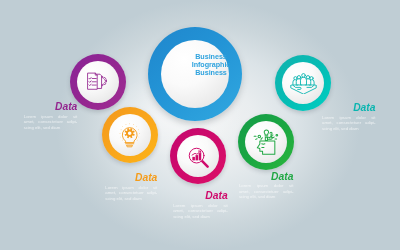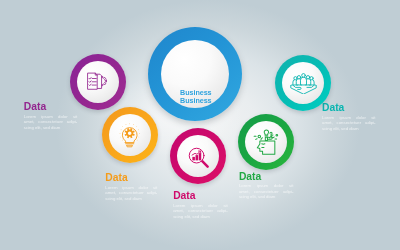--- a/index.html
+++ b/index.html
@@ -9,21 +9,21 @@
       radial-gradient(ellipse 17% 17% at 44% 46%, rgba(255,255,255,.55) 0%, rgba(255,255,255,0) 100%),
       radial-gradient(ellipse 38% 50% at 52% 50%, #f0f2f3 0%, #e9edef 32%, #dbe3e7 58%, #cbd6db 80%, #bfcdd4 100%);
   }
   .node{position:absolute;border-radius:50%;}
   .node .ring{position:absolute;inset:0;border-radius:50%;}
   .node .disc{position:absolute;border-radius:50%;
      background:radial-gradient(circle at 34% 28%, #ffffff 0%, #fafafa 40%, #ececec 72%, #dedede 100%);}
   .node .ico{position:absolute;inset:0;display:flex;align-items:center;justify-content:center;}
   .node .ico svg{display:block;}
   .lbl{position:absolute;}
-  .lbl .t{font-weight:bold;font-size:10.3px;text-align:left;line-height:11px;}
+  .lbl .t{font-weight:bold;font-size:10.3px;text-align:right;line-height:11px;font-style:italic;}
   .lbl .d{color:#ffffff;opacity:.70;font-size:4.3px;line-height:5.4px;margin-top:1.8px;}
   .lbl .dl{display:block;text-align:justify;text-align-last:justify;}
   .lbl .dl:last-child{text-align-last:left;}
 </style>
 </head>
 <body>
 
 <div id="stage">
 
   <div class="lbl l-purple">
@@ -190,20 +190,21 @@
        </g>
       </svg>
     </div>
   </div>
 
   <div class="node n-center">
     <div class="ring"></div>
     <div class="disc"></div>
     <div class="ctext">
       <div>Business</div>
+      <div>Infographic</div>
       <div>Business</div>
     </div>
   </div>
 
 </div>
 
 <style>
   .n-purple{left:70px;top:54px;width:56px;height:56px;}
   .n-purple .ring{background:linear-gradient(135deg,#8a2497 0%,#932690 50%,#a02c93 100%);box-shadow:0 2px 4px rgba(60,70,80,.22);}
   .n-purple .disc{inset:7px;}
@@ -221,22 +222,22 @@
   .n-green .disc{inset:7px;}
 
   .n-magenta{left:170px;top:128px;width:56px;height:56px;}
   .n-magenta .ring{background:linear-gradient(135deg,#c4076e 0%,#cf0a6b 50%,#dc0f67 100%);box-shadow:0 2px 4px rgba(60,70,80,.22);}
   .n-magenta .disc{inset:7px;}
   .n-magenta .ico{padding-top:4px;padding-left:1px;}
 
   .n-center{left:148px;top:27px;width:94px;height:94px;}
   .n-center .ring{background:linear-gradient(140deg,#1f86cc 0%,#2394d6 45%,#31a8e0 100%);box-shadow:0 3px 6px rgba(60,70,80,.25);}
   .n-center .disc{inset:13px;}
-  .ctext{position:absolute;left:0;right:0;top:25.5px;text-align:left;padding-left:32px;
-    font-size:7.2px;font-weight:bold;line-height:8.2px;color:#2fa3de;letter-spacing:-0.05px;margin-top:36px;}
+  .ctext{position:absolute;left:0;right:0;top:25.5px;text-align:center;padding-left:32px;
+    font-size:7.2px;font-weight:bold;line-height:8.2px;color:#2fa3de;letter-spacing:-0.05px;}
 
   .l-purple{left:23.8px;top:101.2px;width:53.5px;}
   .l-purple .t{color:#93268f;}
   .l-teal{left:322px;top:102px;width:53.5px;}
   .l-teal .t{color:#0ab5b0;}
   .l-orange{left:105.3px;top:172px;width:52px;}
   .l-orange .t{color:#f59c1a;}
   .l-green{left:238.9px;top:170.5px;width:54.5px;}
   .l-green .t{color:#22a845;}
   .l-magenta{left:173.2px;top:190px;width:54.5px;}

